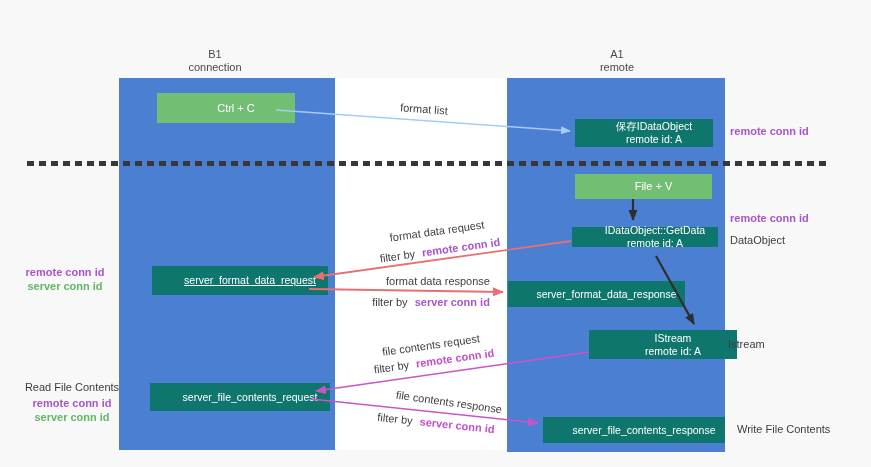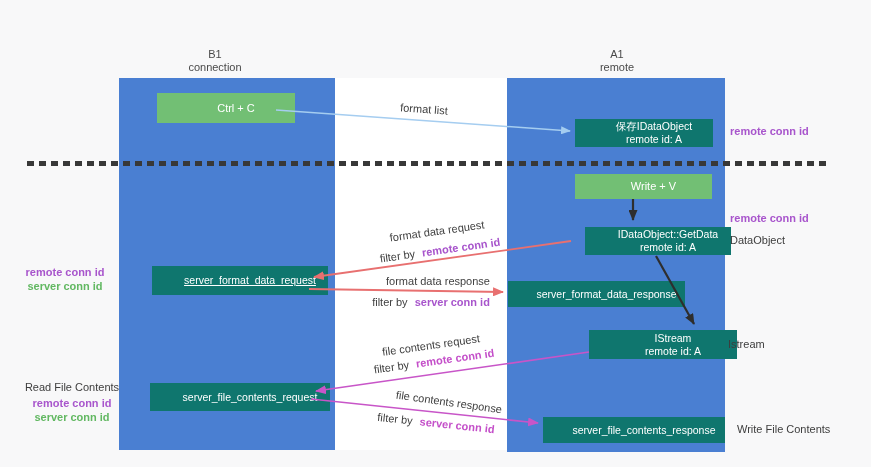--- a/index.html
+++ b/index.html
@@ -48,23 +48,23 @@
   <div class="dashline"></div>
 
   <div class="node green" style="left:157px;top:93px;width:118px;height:30px;">
     <div>Ctrl + C</div>
   </div>
   <div class="node orange" style="left:575px;top:119px;width:118px;height:28px;">
     <div>保存IDataObject</div>
     <div>remote id: A</div>
   </div>
   <div class="node green" style="left:575px;top:174px;width:117px;height:25px;">
-    <div>Write + V</div>
+    <div>File + V</div>
   </div>
-  <div class="node orange" style="left:572px;top:227px;width:126px;height:28px;margin-left:13px;">
+  <div class="node orange" style="left:572px;top:227px;width:126px;height:20px;">
     <div>IDataObject::GetData</div>
     <div>remote id: A</div>
   </div>
   <div class="node orange" style="left:152px;top:266px;width:156px;height:29px;text-decoration:underline;">
     <div>server_format_data_request</div>
   </div>
   <div class="node orange" style="left:508px;top:281px;width:157px;height:26px;">
     <div>server_format_data_response</div>
   </div>
   <div class="node orange" style="left:589px;top:330px;width:128px;height:29px;">

